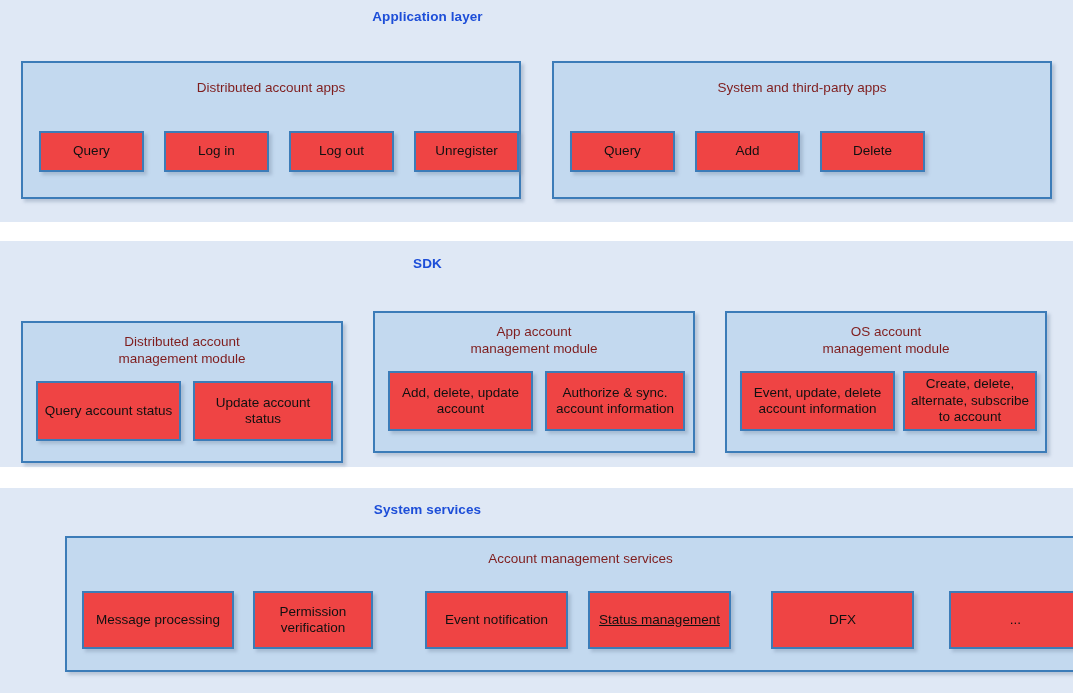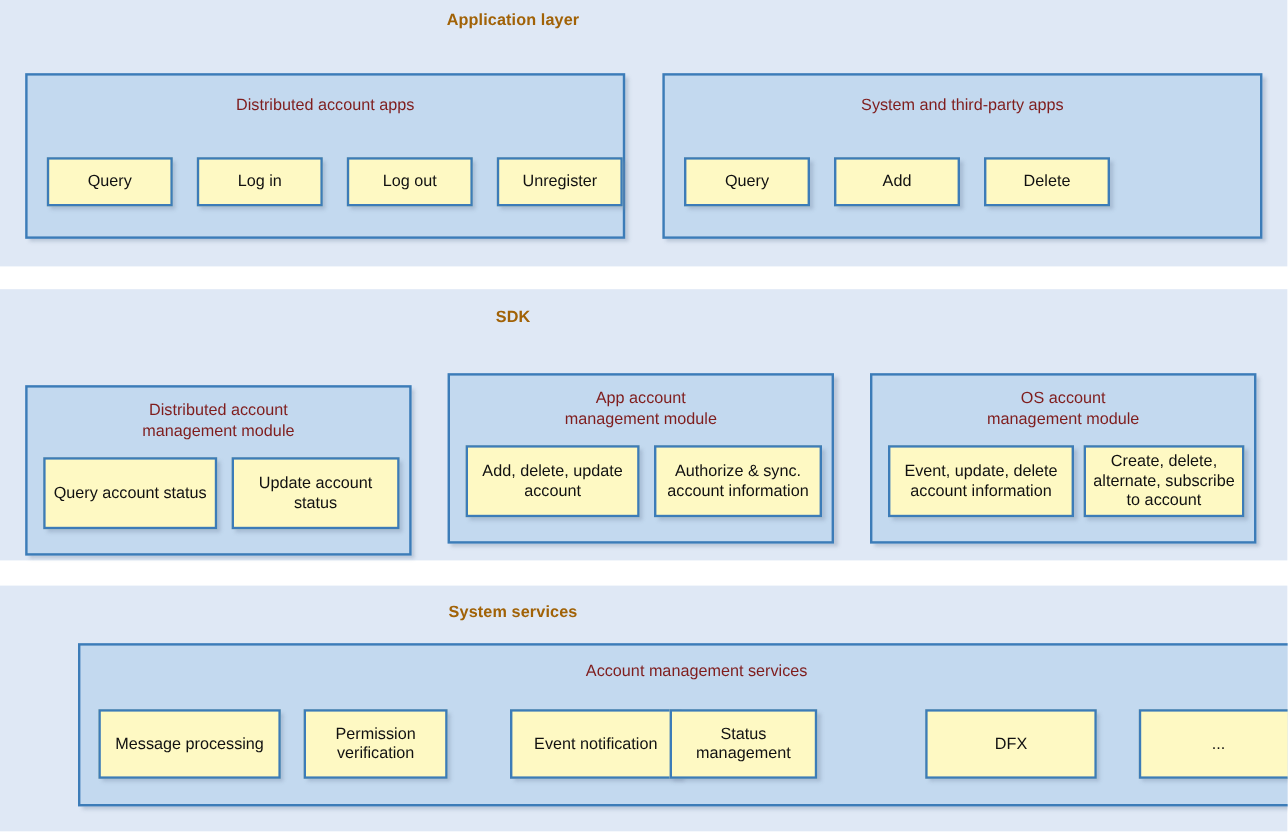--- a/index.html
+++ b/index.html
@@ -35,21 +35,21 @@
   .layer-sdk      { top: 241px; height: 226px; }
   .layer-services { top: 488px; height: 205px; }
 
   .layer-title {
     position: absolute;
     left: 0;
     width: 855px;
     text-align: center;
     font-size: 13.5px;
     font-weight: bold;
-    color: #a16207;
+    color: #1d4ed8;
     letter-spacing: 0.1px;
   }
   .layer-app .layer-title      { top: 9px; }
   .layer-sdk .layer-title      { top: 15px; }
   .layer-services .layer-title { top: 14px; }
 
   
   .group {
     position: absolute;
     box-sizing: border-box;
@@ -64,21 +64,21 @@
     text-align: center;
     font-size: 13.5px;
     color: #7f1d1d;
     line-height: 16.5px;
   }
 
   
   .cell {
     position: absolute;
     box-sizing: border-box;
-    background: #fef9c3;
+    background: #ef4444;
     border: 2px solid #3c7cb8;
     box-shadow: 3px 3px 3px rgba(120,140,165,0.38);
     display: flex;
     align-items: center;
     justify-content: center;
     text-align: center;
     font-size: 13.5px;
     color: #111111;
     line-height: 16.5px;
     padding: 0 3px;
@@ -108,21 +108,21 @@
   .sm-osb { left: 176px; width: 134px; }
 
   
   .grp-acct-svc { left: 21px; top: 48px; width: 1031px; height: 136px; margin-left: 44px; }
   .layer-services .group-title { top: 13px; }
 
   .layer-services .cell { top: 53px; height: 58px; }
   .sv-0 { left: 15px;  width: 152px; }
   .sv-1 { left: 186px; width: 120px; }
   .sv-2 { left: 358px; width: 143px; }
-  .sv-3 { left: 491px; width: 123px; }
+  .sv-3 { left: 521px; width: 143px; text-decoration: underline; }
   .sv-4 { left: 704px; width: 143px; }
   .sv-5 { left: 882px; width: 133px; }
 </style>
 </head>
 <body>
 
 <div id="diagram">
 
   <div class="layer layer-app">
     <div class="layer-title">Application layer</div>

